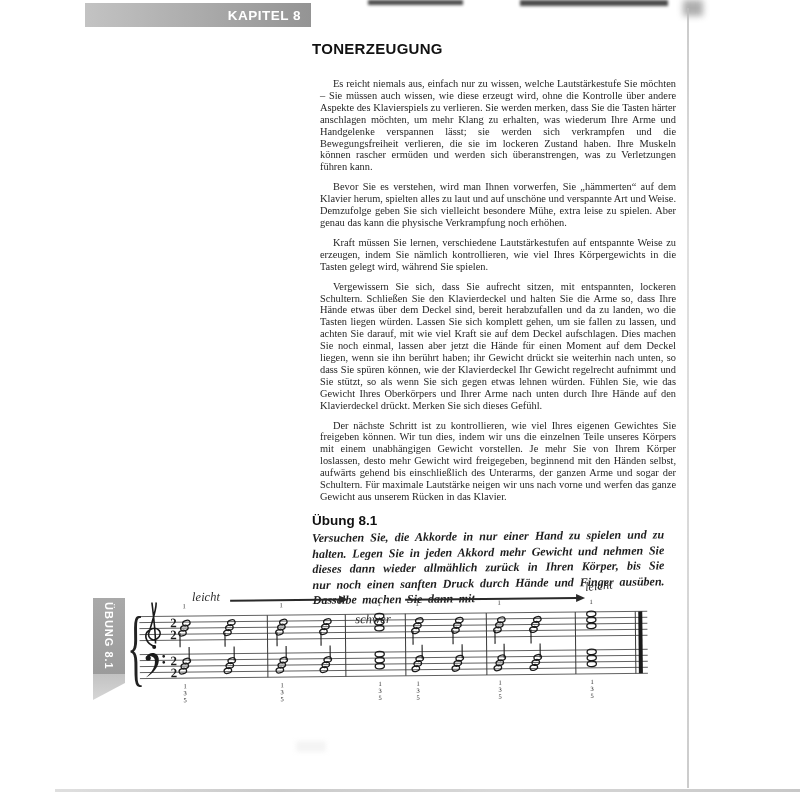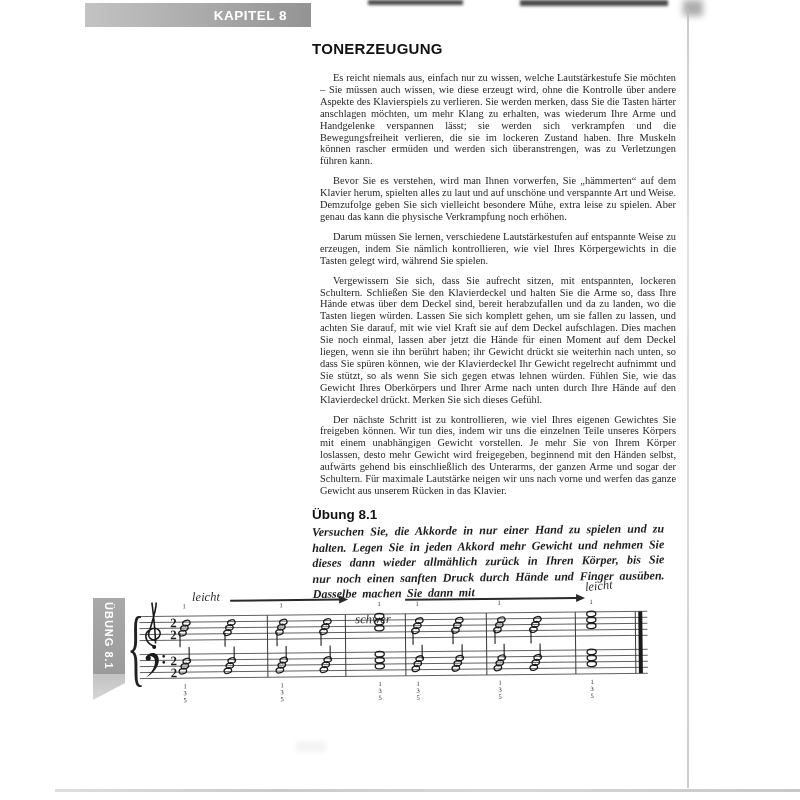--- a/index.html
+++ b/index.html
@@ -8,30 +8,30 @@
   
   .smudge{position:absolute;background:#1c1c1c;filter:blur(1.5px);opacity:.8;}
   .smudge.s1{left:368px;top:0;width:95px;height:5px;}
   .smudge.s2{left:520px;top:0;width:148px;height:6px;}
   .smudge.s3{left:683px;top:0;width:20px;height:16px;background:#9a9a9a;filter:blur(3px);opacity:.8;}
   
   .banner{position:absolute;left:85px;top:3px;width:226px;height:24px;
           background:linear-gradient(to right,#c3c3c3,#949494);
           display:flex;align-items:center;justify-content:flex-end;}
   .banner span{color:#fff;font-family:"Liberation Sans",sans-serif;font-weight:bold;
-               font-size:13.5px;letter-spacing:.5px;padding-right:24px;}
+               font-size:13.5px;letter-spacing:.5px;padding-right:10px;}
   
   .page-edge-right{position:absolute;left:687px;top:8px;width:2px;height:780px;
                    background:linear-gradient(to bottom,#bdbdbd,#d9d9d9 30%,#cfcfcf 70%,#bfbfbf);opacity:.8;}
   .page-edge-bottom{position:absolute;left:55px;top:789px;width:745px;height:3px;
                     background:linear-gradient(to right,#d5d5d5,#b9b9b9 30%,#cccccc 60%,#b5b5b5);opacity:.75;filter:blur(.5px);}
   
   .col{position:absolute;left:312px;top:40px;width:372px;}
   h1.title{font-family:"Liberation Sans",sans-serif;font-size:15px;font-weight:bold;
-           letter-spacing:.3px;margin:0 0 15px 0;color:#111;}
+           letter-spacing:.3px;margin:0 0 21px 0;color:#111;}
   .col p{margin:8px;font-size:10.4px;line-height:11.9px;text-align:justify;
          text-indent:13px;color:#262626;}
   h2.ex-head{font-family:"Liberation Sans",sans-serif;font-size:13.5px;font-weight:bold;
              margin:10px 0 3px 0;color:#111;}
   .ex-text{font-size:12px;line-height:15.6px;font-style:italic;font-weight:bold;
            text-align:justify;word-spacing:2.5px;color:#1e1e1e;transform:rotate(-0.6deg);
            transform-origin:left top;width:352px;}
   
   .pagenum{position:absolute;left:296px;top:741px;width:30px;height:11px;background:#ececec;
            filter:blur(2px);opacity:.55;}
@@ -69,21 +69,21 @@
 <div class="pagenum"></div>
 
 <div class="banner">
   <span>KAPITEL 8</span>
 </div>
 
 <div class="col">
   <h1 class="title">TONERZEUGUNG</h1>
   <p>Es reicht niemals aus, einfach nur zu wissen, welche Lautstärkestufe Sie möchten – Sie müssen auch wissen, wie diese erzeugt wird, ohne die Kontrolle über andere Aspekte des Klavierspiels zu verlieren. Sie werden merken, dass Sie die Tasten härter anschlagen möchten, um mehr Klang zu erhalten, was wiederum Ihre Arme und Handgelenke verspannen lässt; sie werden sich verkrampfen und die Bewegungsfreiheit verlieren, die sie im lockeren Zustand haben. Ihre Muskeln können rascher ermüden und werden sich überanstrengen, was zu Verletzungen führen kann.</p>
   <p>Bevor Sie es verstehen, wird man Ihnen vorwerfen, Sie „hämmerten“ auf dem Klavier herum, spielten alles zu laut und auf unschöne und verspannte Art und Weise. Demzufolge geben Sie sich vielleicht besondere Mühe, extra leise zu spielen. Aber genau das kann die physische Verkrampfung noch erhöhen.</p>
-  <p>Darum müssen Sie lernen, verschiedene Lautstärkestufen auf entspannte Weise zu erzeugen, indem Sie nämlich kontrollieren, wie viel Ihres Körpergewichts in die Tasten gelegt wird, während Sie spielen.</p>
+  <p>Kraft müssen Sie lernen, verschiedene Lautstärkestufen auf entspannte Weise zu erzeugen, indem Sie nämlich kontrollieren, wie viel Ihres Körpergewichts in die Tasten gelegt wird, während Sie spielen.</p>
   <p>Vergewissern Sie sich, dass Sie aufrecht sitzen, mit entspannten, lockeren Schultern. Schließen Sie den Klavierdeckel und halten Sie die Arme so, dass Ihre Hände etwas über dem Deckel sind, bereit herabzufallen und da zu landen, wo die Tasten liegen würden. Lassen Sie sich komplett gehen, um sie fallen zu lassen, und achten Sie darauf, mit wie viel Kraft sie auf dem Deckel aufschlagen. Dies machen Sie noch einmal, lassen aber jetzt die Hände für einen Moment auf dem Deckel liegen, wenn sie ihn berührt haben; ihr Gewicht drückt sie weiterhin nach unten, so dass Sie spüren können, wie der Klavierdeckel Ihr Gewicht regelrecht aufnimmt und Sie stützt, so als wenn Sie sich gegen etwas lehnen würden. Fühlen Sie, wie das Gewicht Ihres Oberkörpers und Ihrer Arme nach unten durch Ihre Hände auf den Klavierdeckel drückt. Merken Sie sich dieses Gefühl.</p>
   <p>Der nächste Schritt ist zu kontrollieren, wie viel Ihres eigenen Gewichtes Sie freigeben können. Wir tun dies, indem wir uns die einzelnen Teile unseres Körpers mit einem unabhängigen Gewicht vorstellen. Je mehr Sie von Ihrem Körper loslassen, desto mehr Gewicht wird freigegeben, beginnend mit den Händen selbst, aufwärts gehend bis einschließlich des Unterarms, der ganzen Arme und sogar der Schultern. Für maximale Lautstärke neigen wir uns nach vorne und werfen das ganze Gewicht aus unserem Rücken in das Klavier.</p>
   <h2 class="ex-head">Übung 8.1</h2>
   <div class="ex-text">Versuchen Sie, die Akkorde in nur einer Hand zu spielen und zu halten. Legen Sie in jeden Akkord mehr Gewicht und nehmen Sie dieses dann wieder allmählich zurück in Ihren Körper, bis Sie nur noch einen sanften Druck durch Hände und Finger ausüben. Dasselbe machen Sie dann mit</div>
 </div>
 
 <div class="ribbon">
   <span>ÜBUNG 8.1</span>
 </div>
 <div class="ribbon-tail"></div>

